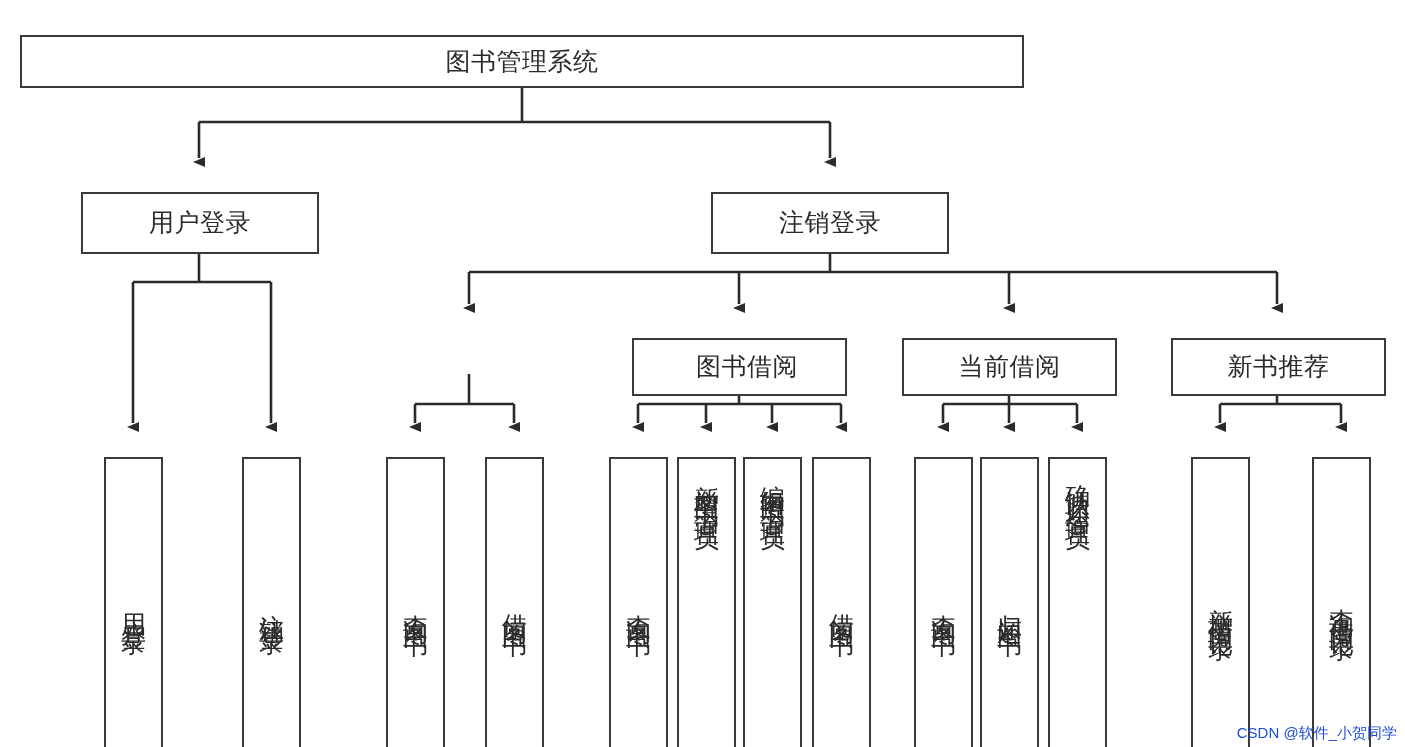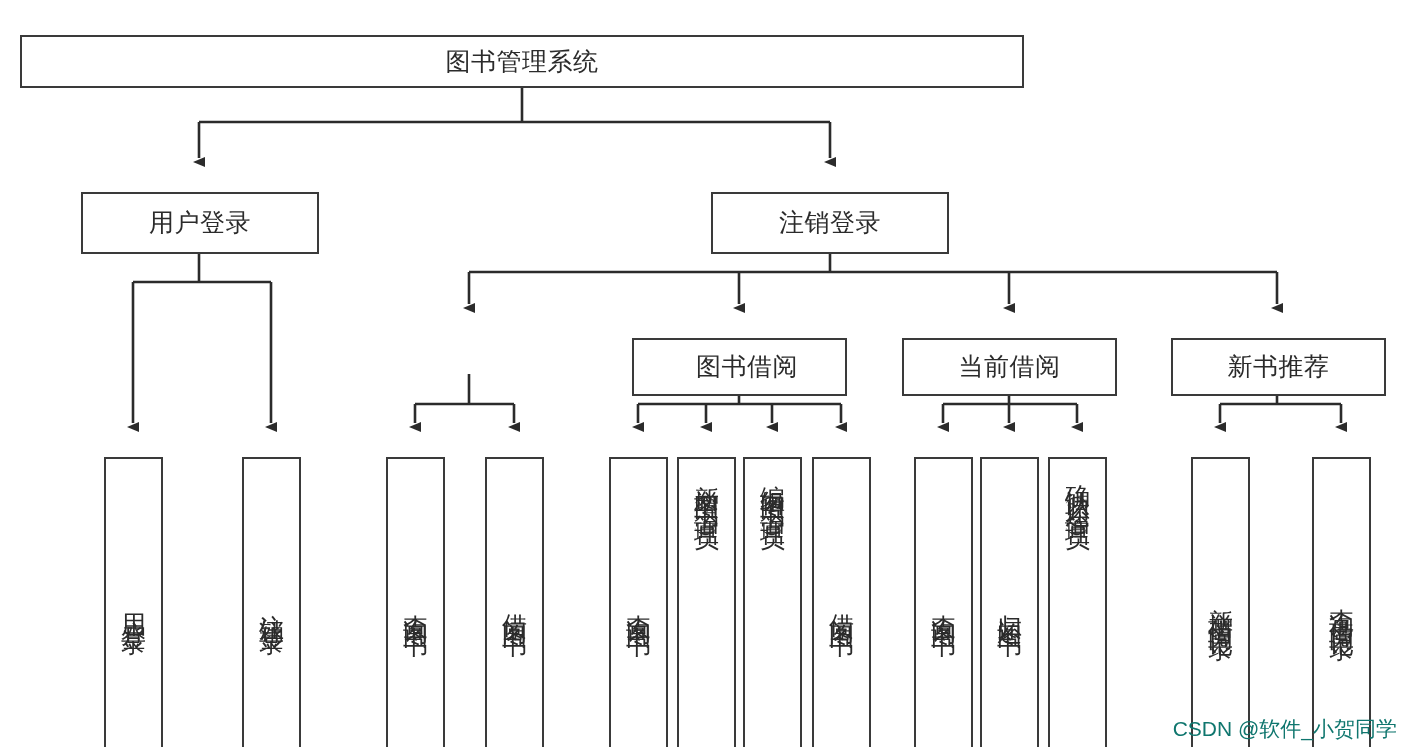--- a/index.html
+++ b/index.html
@@ -67,22 +67,22 @@
   }
   
   .node.vert.center {
     align-items: center;
     padding-top: 0;
   }
   .watermark {
     position: absolute;
     right: 8px;
     bottom: 4px;
-    font-size: 21px;
-    color: #0f766e;
+    font-size: 15px;
+    color: #1d4ed8;
     z-index: 5;
     white-space: nowrap;
     font-family: "Liberation Sans", "DejaVu Sans", sans-serif;
   }
 </style>
 </head>
 <body>
 
 <div id="canvas">
 

